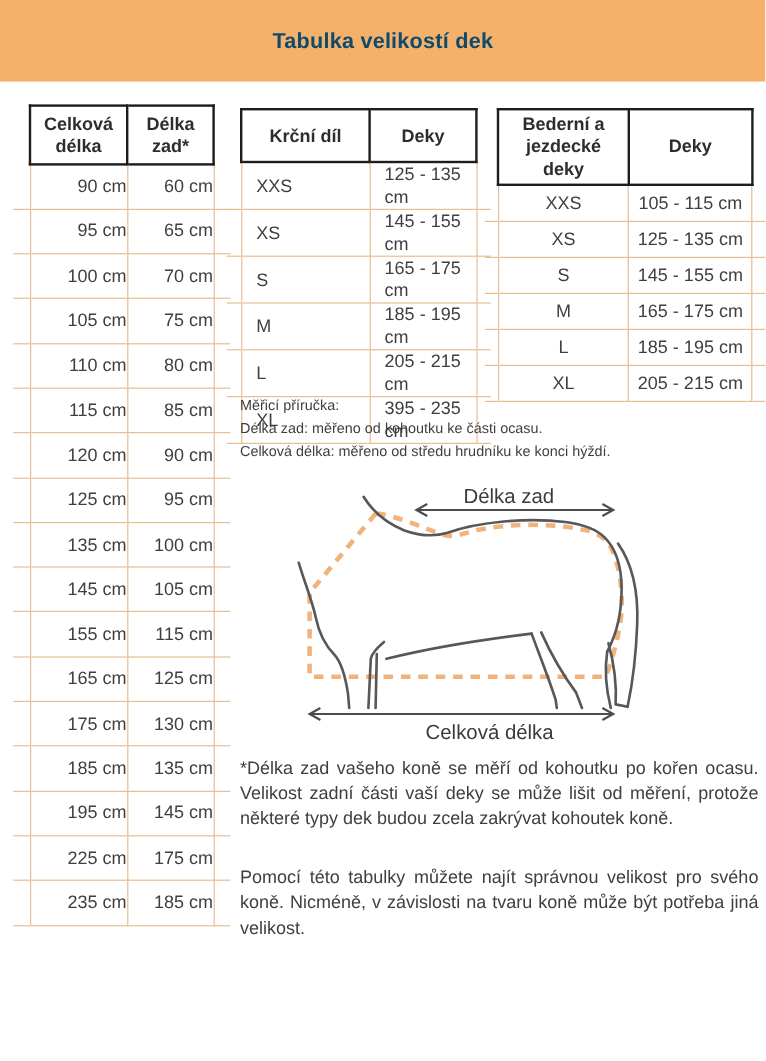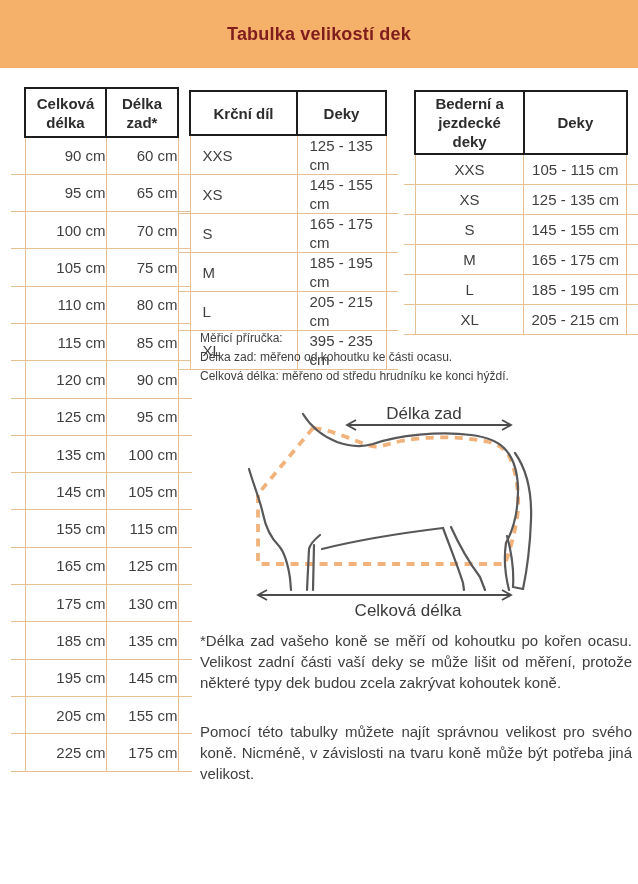--- a/index.html
+++ b/index.html
@@ -6,42 +6,42 @@
   .page {
     position:relative; width:638px; height:884px; background:#ffffff;
     font-family:"Liberation Sans", sans-serif; color:var(--ink,#3f3f3f); overflow:hidden;
   }
   
   .topbar {
     position:absolute; left:0; top:0; width:638px; height:68px;
     background:var(--accent,#f5b06a);
     display:flex; align-items:center; justify-content:center;
   }
-  .topbar h1 { margin:0; font-size:18px; font-weight:bold; color:#7f1d1d; letter-spacing:.2px; }
+  .topbar h1 { margin:0; font-size:18px; font-weight:bold; color:#0c4a6e; letter-spacing:.2px; }
 
   
   table { border-collapse:collapse; table-layout:fixed; }
   th, td { box-sizing:border-box; overflow:hidden; }
   th.hdr {
     border:2px solid var(--hdr-border,#1d1d1d);
     font-weight:bold; font-size:15px; line-height:19px;
     text-align:center; color:#2d2d2d; padding:2px 3px; background:#fff;
   }
   td.cell {
     border:1px solid var(--tbl-border,#e6bf92);
     font-size:15px; line-height:19px; color:var(--ink,#3f3f3f); background:#fff;
   }
   td.tick, th.tick-h { border:none; }
   td.tick { border-bottom:1px solid var(--tbl-border,#e6bf92); }
 
   .tbl-lengths { position:absolute; left:11px; top:87px; }
   .tbl-lengths th.hdr  { height:49px; }
   .tbl-lengths td.cell { height:37.3px; padding:0 0 0 9px; text-align:right; }
 
-  .tbl-neck { position:absolute; left:178px; top:90px; }
+  .tbl-neck { position:absolute; left:178px; top:90px;padding-left:11px; }
   .tbl-neck th.hdr  { height:44px; }
   .tbl-neck td.cell { height:30px; padding:0 0 0 12px; text-align:left; }
 
   .tbl-loin { position:absolute; left:388px; top:90px;padding-left:16px; }
   .tbl-loin th.hdr  { height:47px; }
   .tbl-loin td.cell { height:30px; padding:0; text-align:center; }
 
   
   .guide { position:absolute; left:200px; top:329px; width:432px; font-size:12px; line-height:19px; }
   .guide p { margin:0; }
@@ -184,35 +184,35 @@
             <td class="tick"></td>
           </tr>
 
           <tr>
             <td class="tick"></td>
             <td class="cell">195 cm</td>
             <td class="cell">145 cm</td>
             <td class="tick"></td>
           </tr>
 
-          <tr>
-            <td class="tick"></td>
-            <td class="cell">205 cm</td>
-            <td class="cell">155 cm</td>
-            <td class="tick"></td>
-          </tr>
 
 
           <tr>
             <td class="tick"></td>
             <td class="cell">225 cm</td>
             <td class="cell">175 cm</td>
             <td class="tick"></td>
           </tr>
 
+          <tr>
+            <td class="tick"></td>
+            <td class="cell">235 cm</td>
+            <td class="cell">185 cm</td>
+            <td class="tick"></td>
+          </tr>
         </tbody>
     </table>
   </div>
 
   <div class="tbl-neck">
     <table>
       <colgroup>
           <col style="width:12px">
           <col style="width:107px">
           <col style="width:89px">

